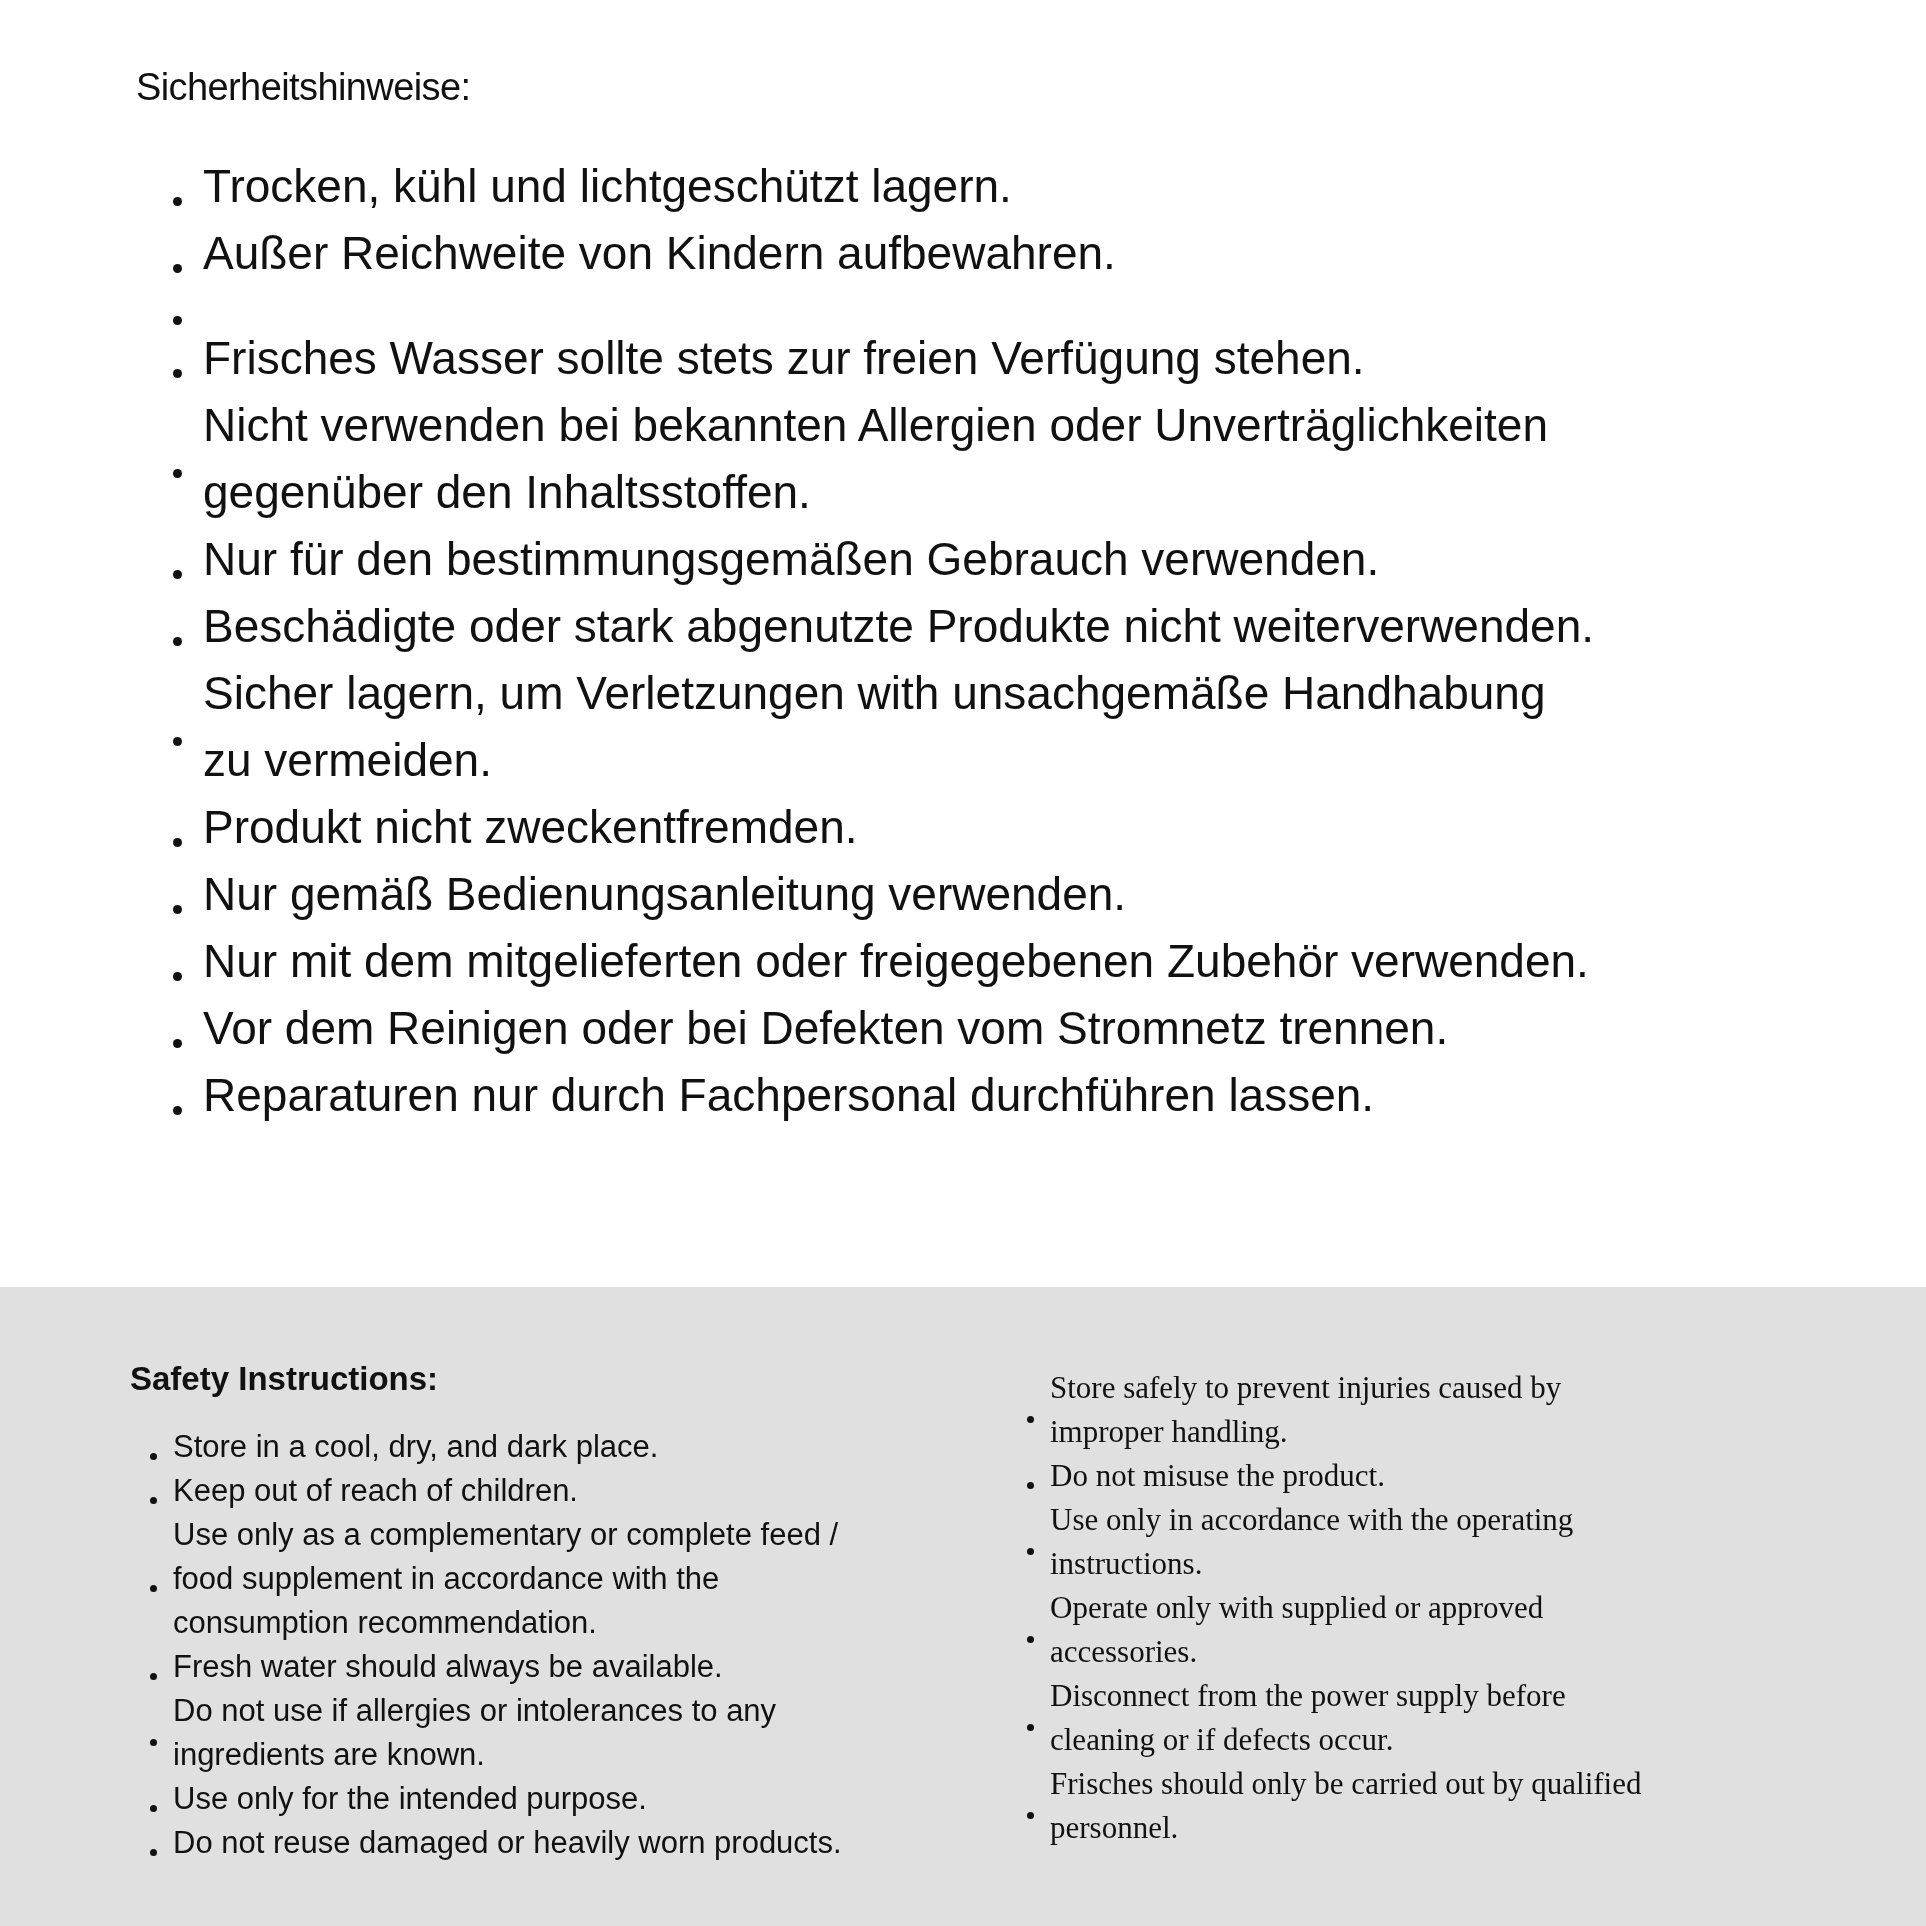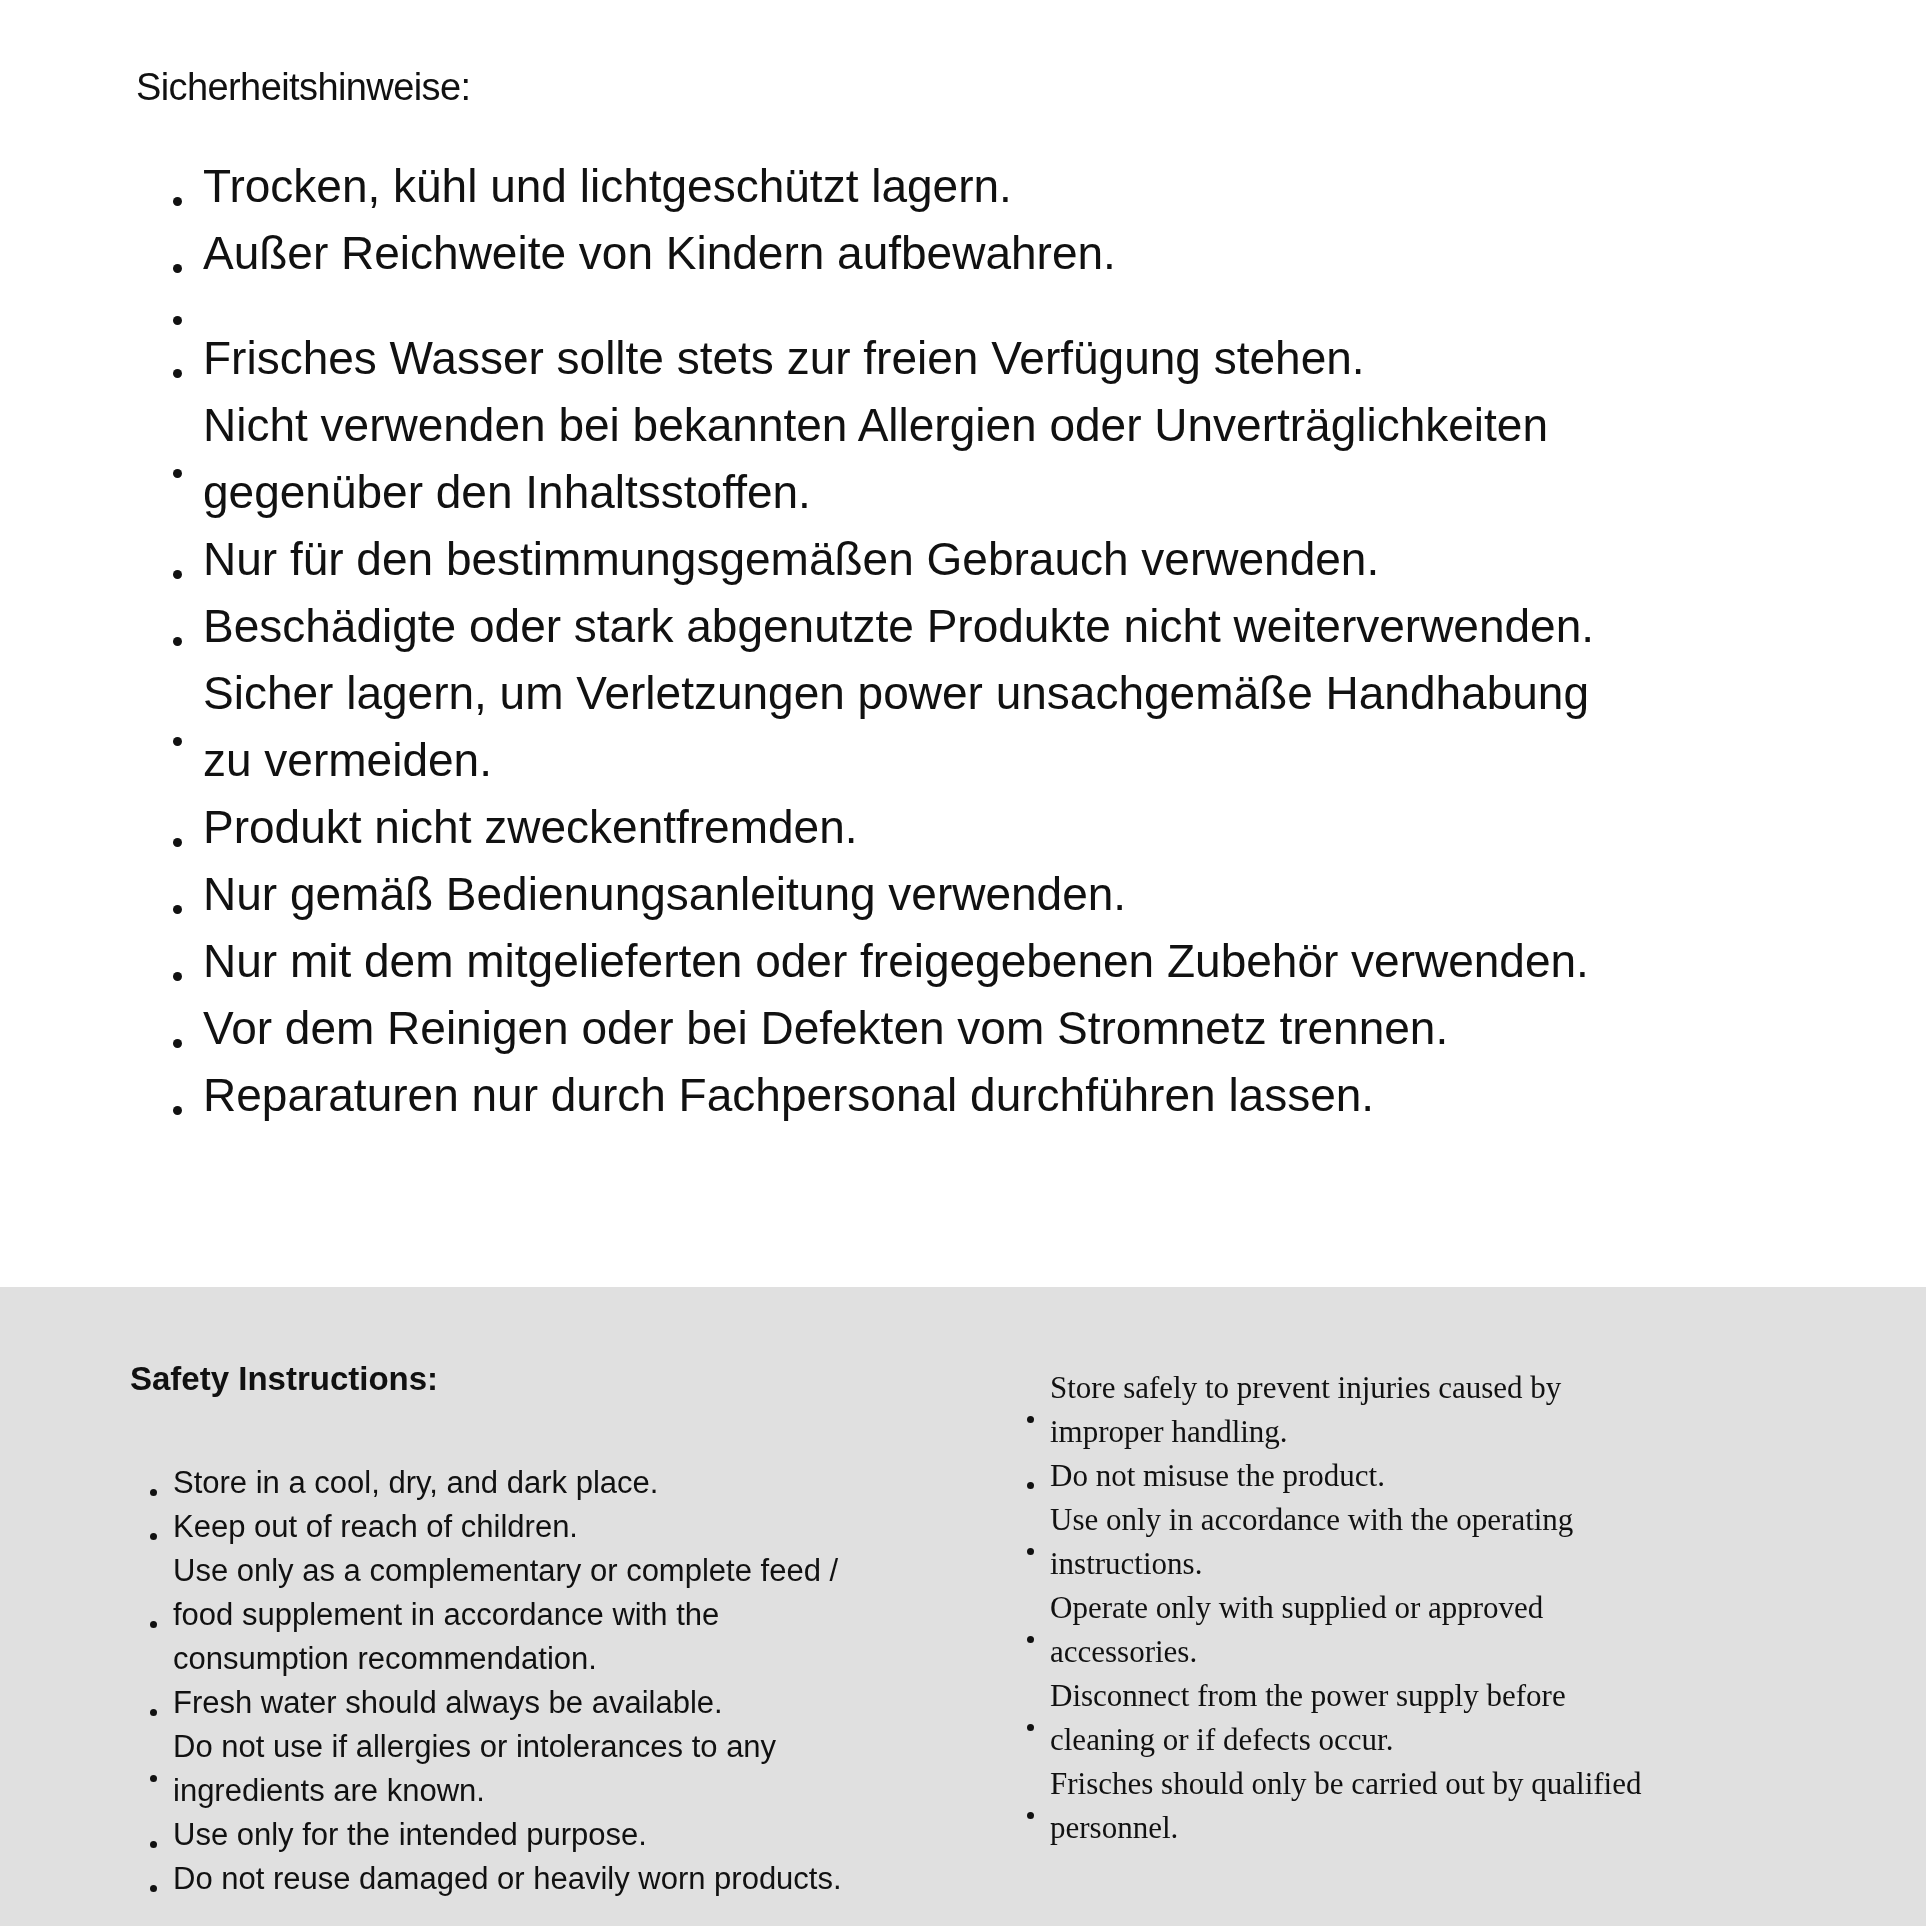--- a/index.html
+++ b/index.html
@@ -69,21 +69,20 @@
   }
   .en-list {
     position: absolute;
     font-size: 31px;
     line-height: 44px;
   }
   .en-list.left {
     left: 150px;
     top: 1425px;
     width: 860px;
-    margin-top: 36px;
   }
   .en-list.right {
     left: 1027px;
     top: 1366px;
     width: 886px;
     font-family: Liberation Serif, serif;
   }
   .en-list .dot {
     flex: none;
     width: 7px;
@@ -130,21 +129,21 @@
       <span class="text">Nur für den bestimmungsgemäßen Gebrauch verwenden.</span>
     </div>
 
     <div class="item">
       <span class="dot"></span>
       <span class="text">Beschädigte oder stark abgenutzte Produkte nicht weiterverwenden.</span>
     </div>
 
     <div class="item">
       <span class="dot"></span>
-      <span class="text">Sicher lagern, um Verletzungen power unsachgemäße Handhabung
+      <span class="text">Sicher lagern, um Verletzungen with unsachgemäße Handhabung
 zu vermeiden.</span>
     </div>
 
     <div class="item">
       <span class="dot"></span>
       <span class="text">Produkt nicht zweckentfremden.</span>
     </div>
 
     <div class="item">
       <span class="dot"></span>

